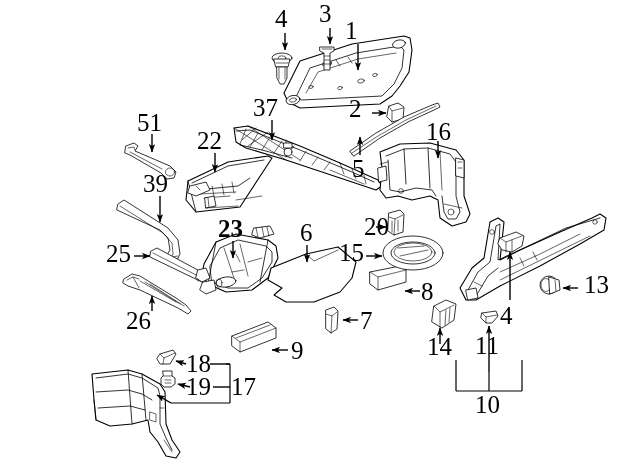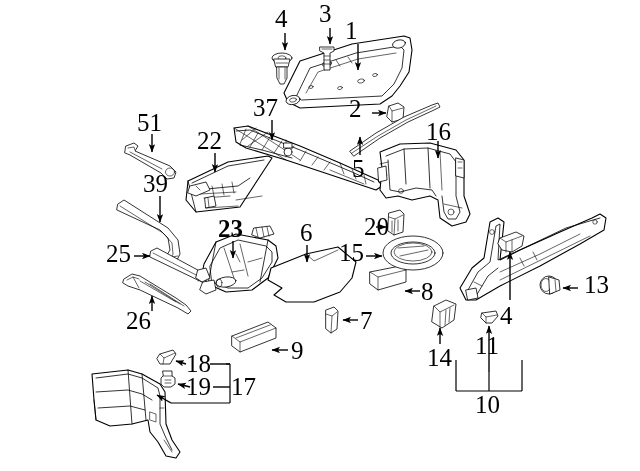--- a/index.html
+++ b/index.html
@@ -402,21 +402,21 @@
   <div class="callout-label" style="left:275px;  top:6px;">4</div>
   <div class="callout-label" style="left:352px;  top:156px;">5</div>
   <div class="callout-label" style="left:300px;  top:220px;">6</div>
   <div class="callout-label" style="left:360px;  top:308px;">7</div>
   <div class="callout-label" style="left:421px;  top:279px;">8</div>
   <div class="callout-label" style="left:291px;  top:338px;">9</div>
   <div class="callout-label" style="left:475px;  top:392px;">10</div>
   <div class="callout-label" style="left:475px;  top:333px;">11</div>
   <div class="callout-label" style="left:500px;  top:303px;">4</div>
   <div class="callout-label" style="left:584px;  top:272px;">13</div>
-  <div class="callout-label" style="left:427px;  top:345px;">14</div>
+  <div class="callout-label" style="left:427px;  top:334px;">14</div>
   <div class="callout-label" style="left:339px;  top:240px;">15</div>
   <div class="callout-label" style="left:426px;  top:119px;">16</div>
   <div class="callout-label" style="left:231px;  top:374px;">17</div>
   <div class="callout-label" style="left:186px;  top:351px;">18</div>
   <div class="callout-label" style="left:186px;  top:374px;">19</div>
   <div class="callout-label" style="left:364px;  top:214px;">20</div>
   <div class="callout-label" style="left:253px;  top:95px;">37</div>
   <div class="callout-label" style="left:197px;  top:128px;">22</div>
   <div class="callout-label" style="left:218px;  top:216px;font-weight:bold;">23</div>
   <div class="callout-label" style="left:143px;  top:171px;">39</div>

